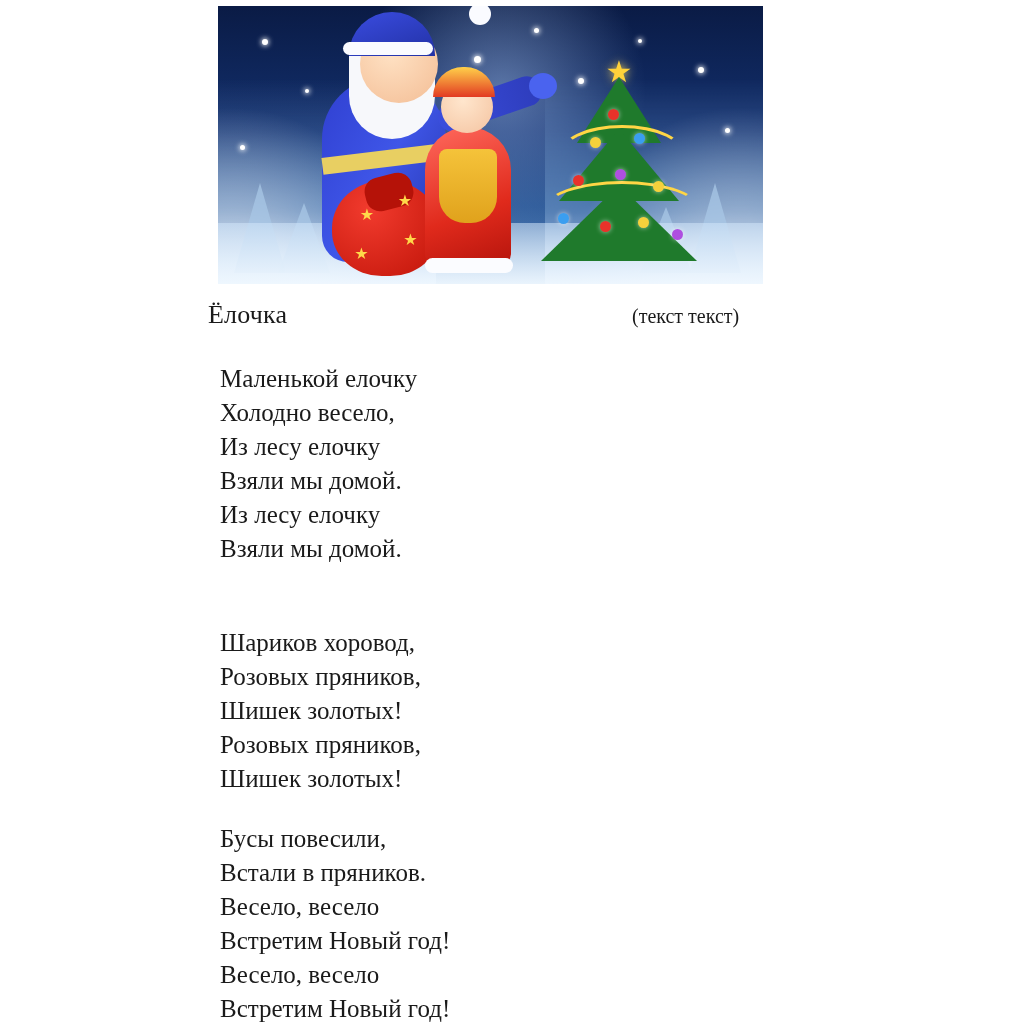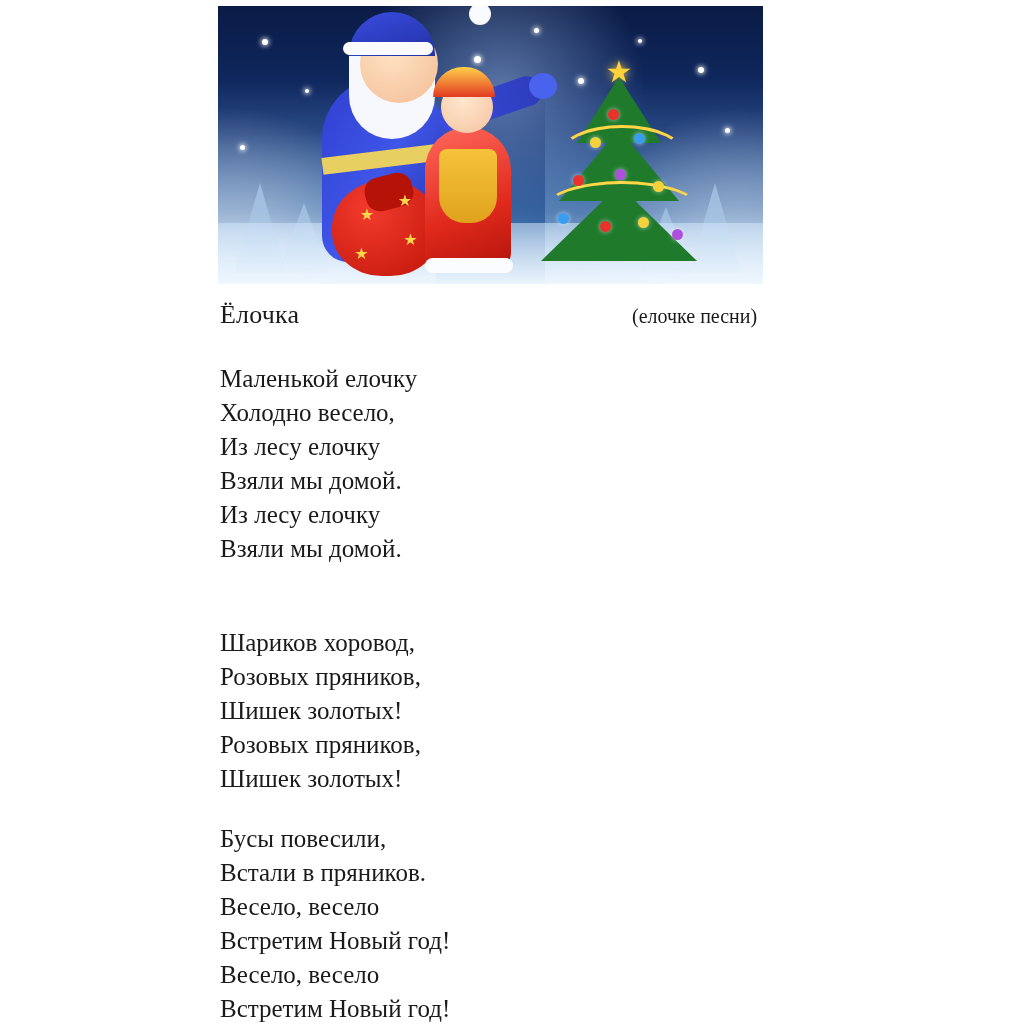--- a/index.html
+++ b/index.html
@@ -263,21 +263,21 @@
   .garland {
     position: absolute;
     border: 3px solid #ffd645;
     border-color: #ffd645 transparent transparent transparent;
     border-radius: 50%;
   }
 
   
   .title {
     position: absolute;
-    left: 220px;
+    left: 208px;
     top: 300px;
     font-size: 26px;
     letter-spacing: .2px;
   }
   .subtitle {
     position: absolute;
     left: 632px;
     top: 305px;
     font-size: 20px;
   }
@@ -358,21 +358,21 @@
       <div class="bauble" style="left:48%; top:52%; background:#ae4fe0;"></div>
       <div class="bauble" style="left:68%; top:58%; background:#f5d13c;"></div>
       <div class="bauble" style="left:18%; top:74%; background:#3a9ef0;"></div>
       <div class="bauble" style="left:40%; top:78%; background:#e8322a;"></div>
       <div class="bauble" style="left:60%; top:76%; background:#f5d13c;"></div>
       <div class="bauble" style="left:78%; top:82%; background:#ae4fe0;"></div>
     </div>
   </div>
 
   <div class="title">Ёлочка</div>
-  <div class="subtitle">(елочке песни)</div>
+  <div class="subtitle">(текст текст)</div>
 
   <div class="lyrics">
     <p class="stanza">
       <span class="line">Маленькой елочку</span><br>
       <span class="line">Холодно весело,</span><br>
       <span class="line">Из лесу елочку</span><br>
       <span class="line">Взяли мы домой.</span><br>
       <span class="line">Из лесу елочку</span><br>
       <span class="line">Взяли мы домой.</span>
     </p>

